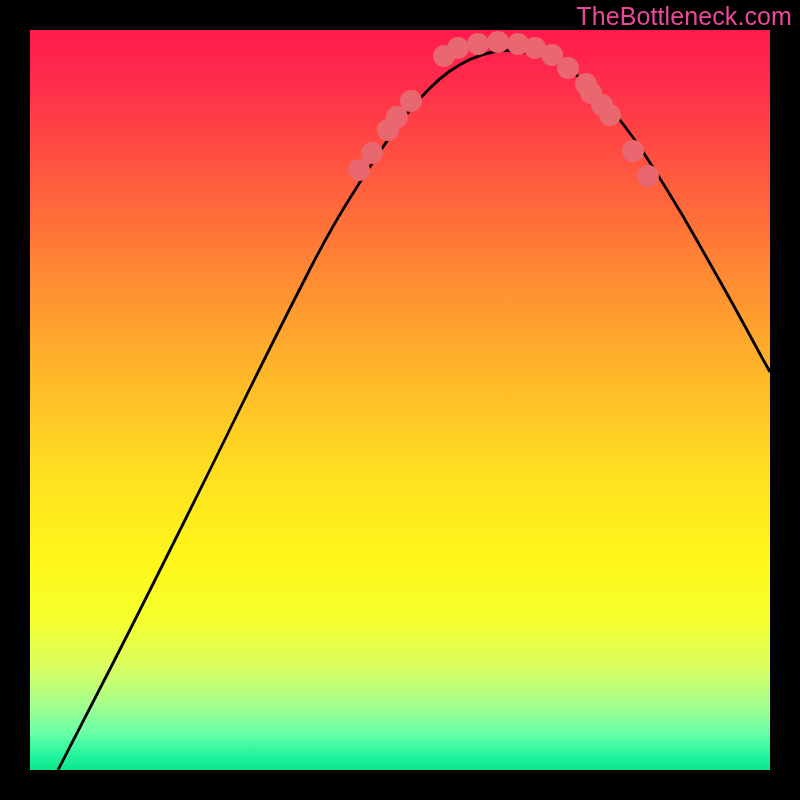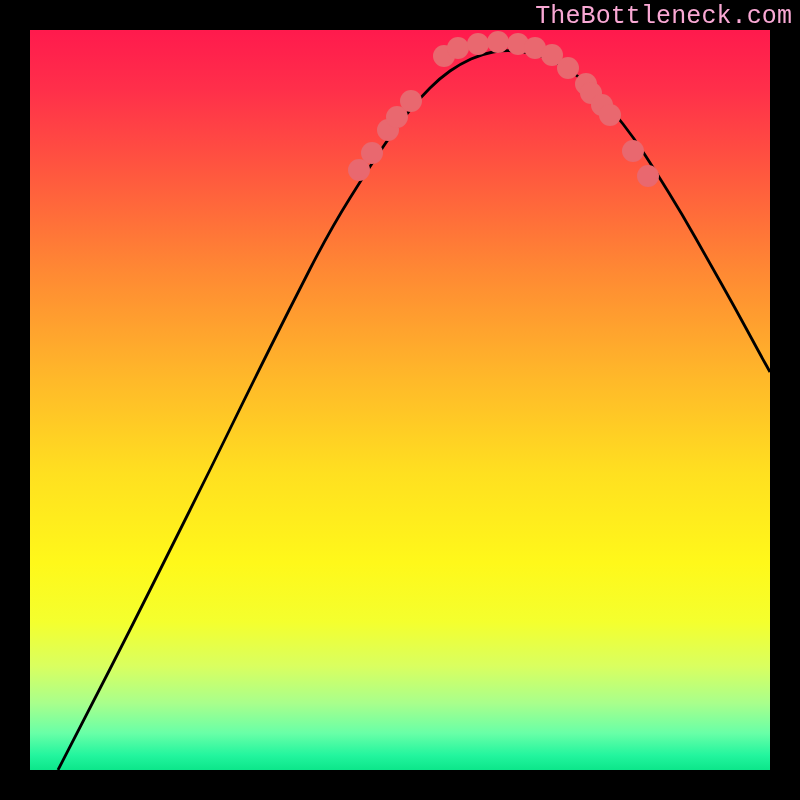--- a/index.html
+++ b/index.html
@@ -30,24 +30,24 @@
       #69ffa7 95%,
       #23f59e 98%,
       #0ce68a 100%
     );
     overflow: hidden;
   }
   .watermark {
     position: absolute;
     top: 2px;
     right: 8px;
-    font-family: Liberation Mono, monospace;
+    font-family: Liberation Sans, sans-serif;
     font-size: 25px;
     font-weight: 500;
-    color: #f9a8d4;
+    color: #ec4899;
     letter-spacing: 0.1px;
   }
   svg {
     position: absolute;
     left: 0;
     top: 0;
     width: 740px;
     height: 740px;
     pointer-events: none;
   }

